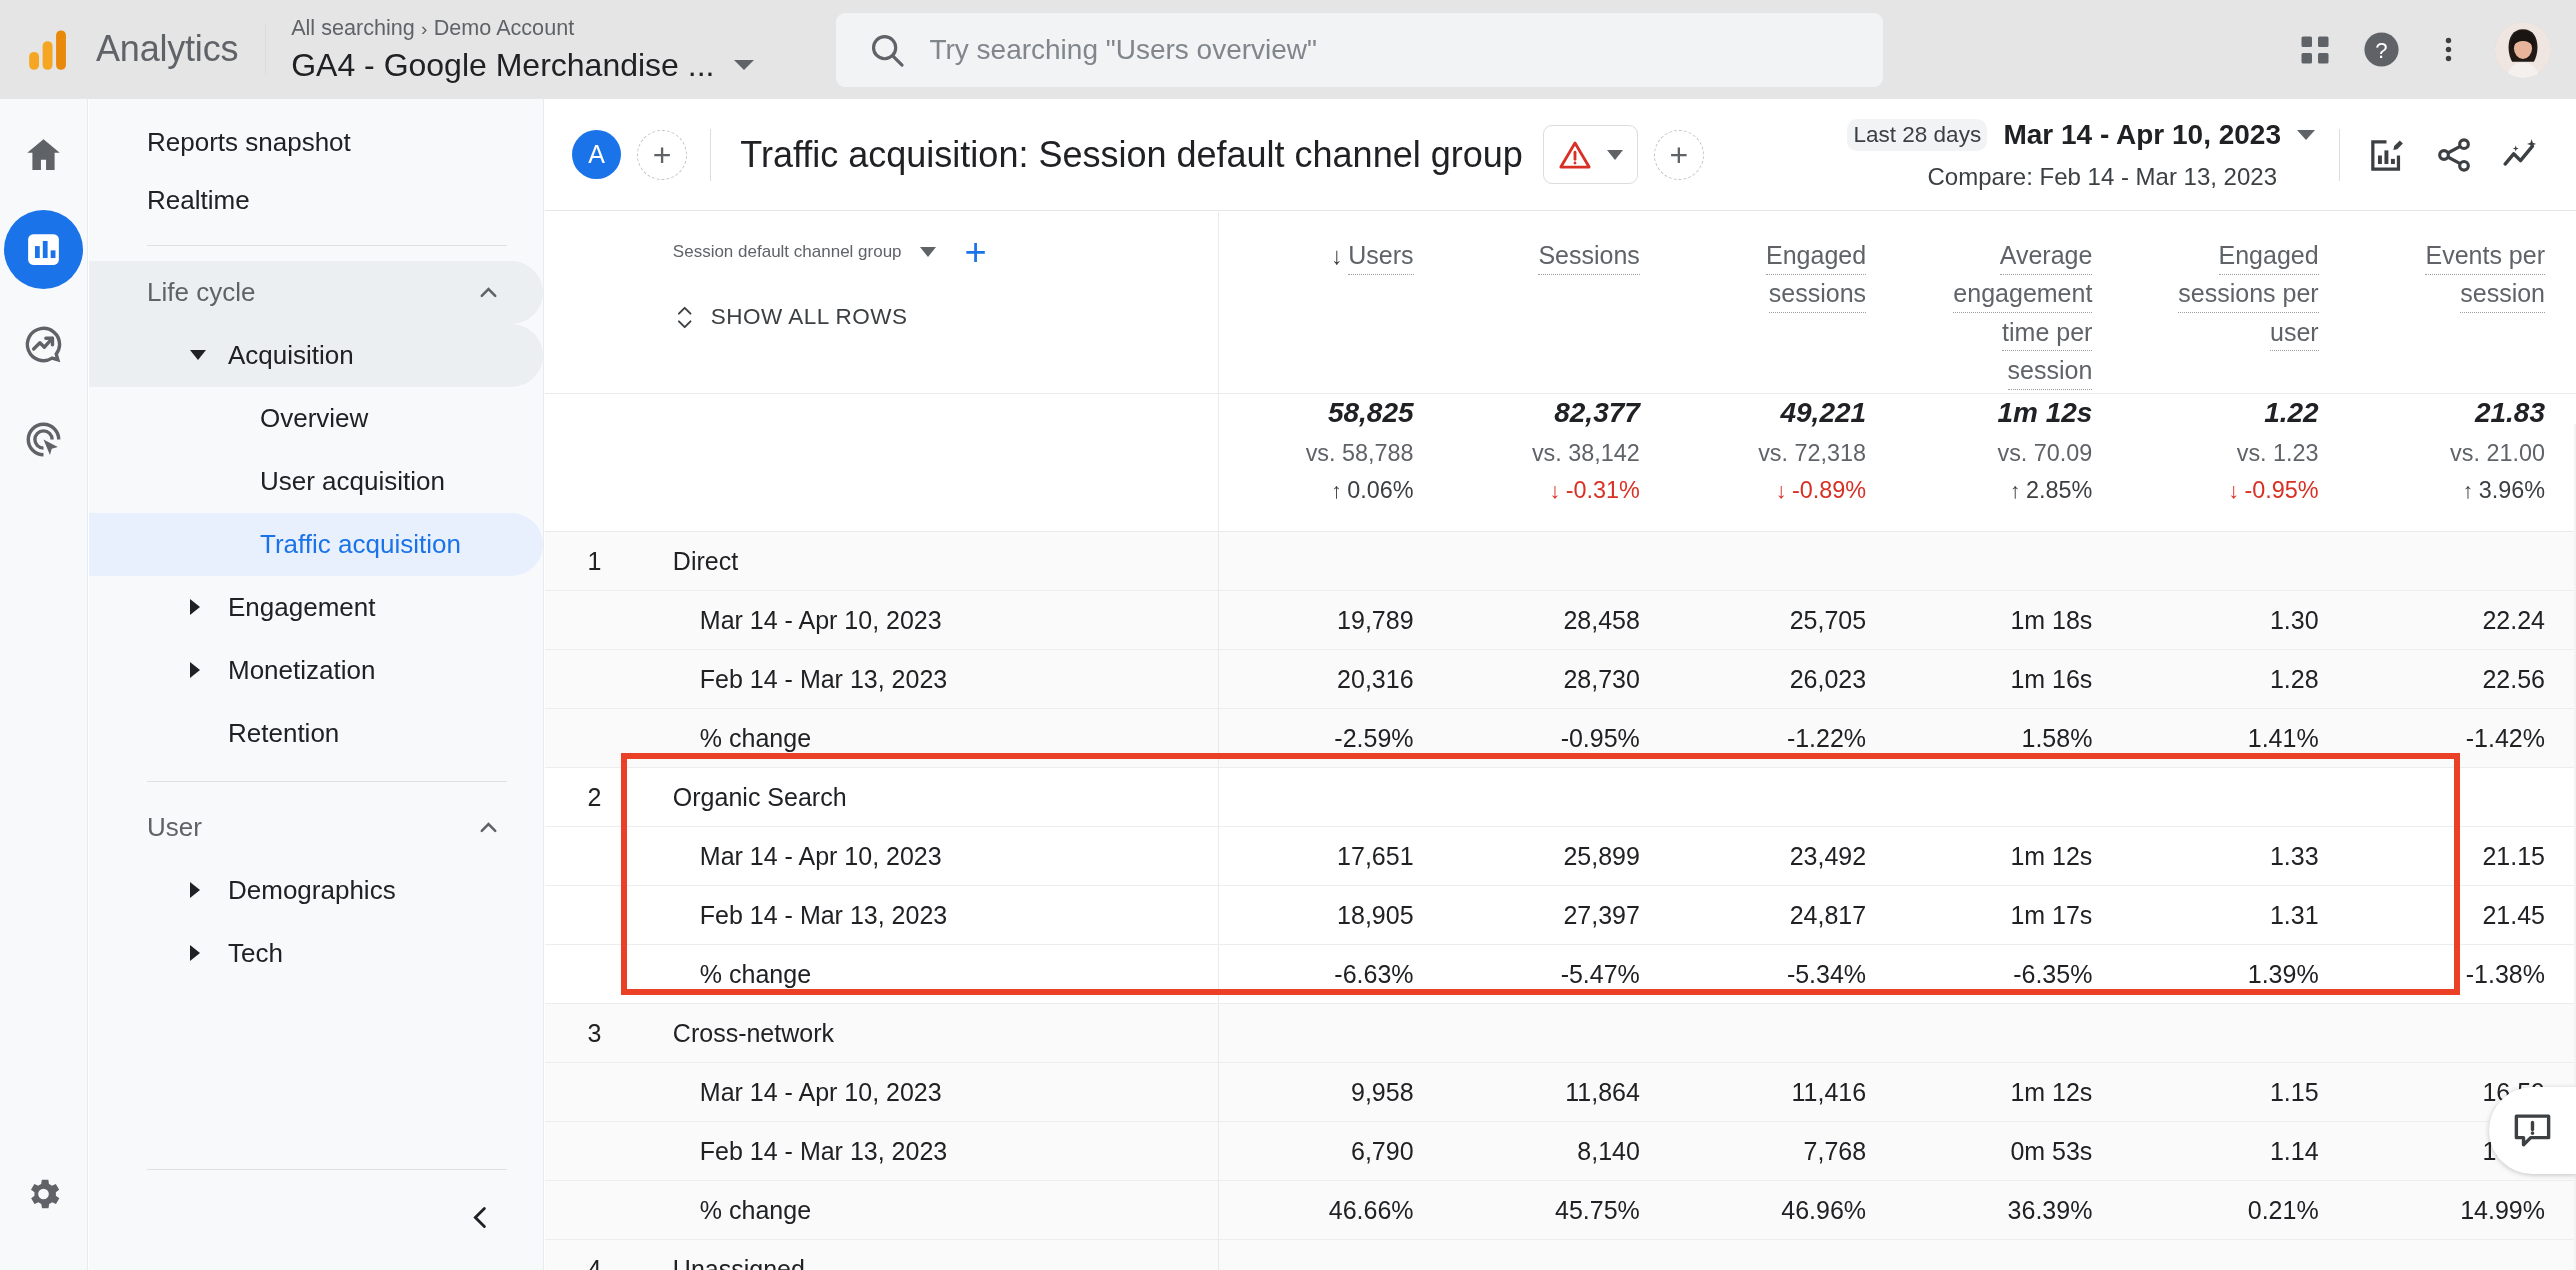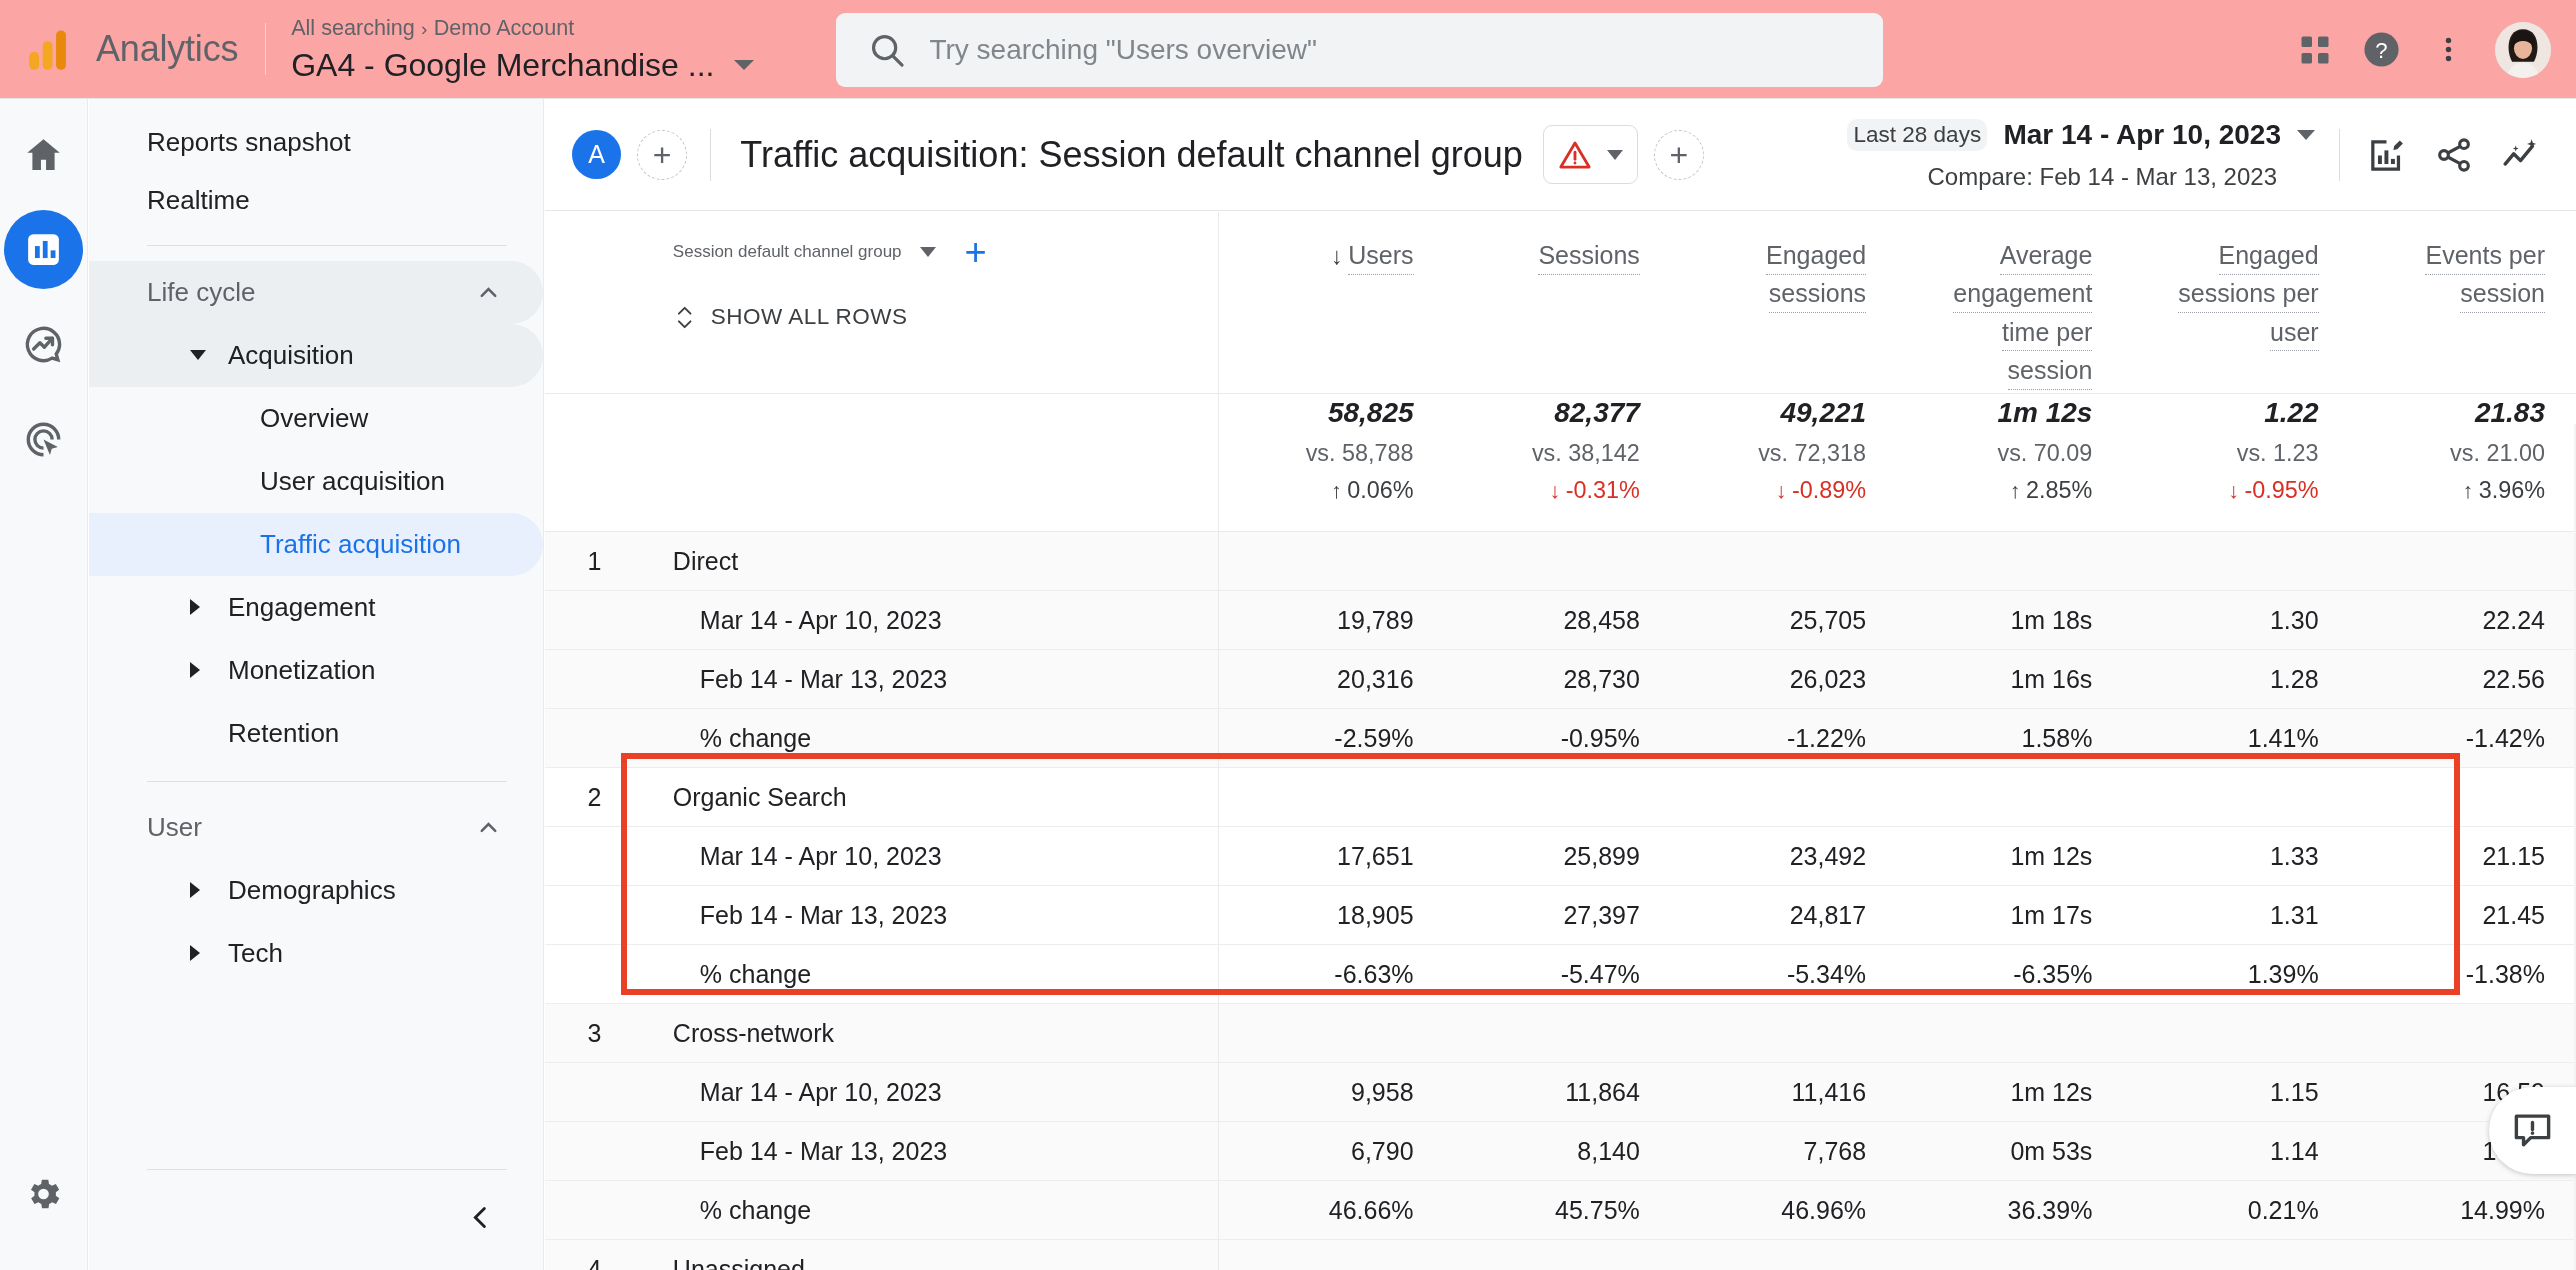--- a/index.html
+++ b/index.html
@@ -9,21 +9,21 @@
     font-family: "Liberation Sans", sans-serif;
     background: #ffffff;
     overflow: hidden;
     -webkit-font-smoothing: antialiased;
   }
   #app { position: relative; width: 2576px; height: 1271px; }
 
   
   #topbar {
     position: absolute; left: 0; top: 0; width: 2576px; height: 99px;
-    background: #fca5a5; border-bottom: 0.9px solid #e4e6e8;
+    background: #e5e5e5; border-bottom: 0.9px solid #e4e6e8;
     display: flex; align-items: center;
   }
   #ga-logo { margin-left: 20px; width: 56px; height: 56px; display:flex; align-items:flex-end; justify-content:center; }
   #brand-name {
     font-size: 36px; color: #5f6368; letter-spacing: -0.2px;
     margin-left: 20px; font-weight: 400; white-space: nowrap;
   }
   #brand-sep { width: 0.9px; height: 52px; background: #dadce0; margin-left: 27px; }
   #acct-block { margin-left: 25px; display: flex; flex-direction: column; justify-content: center; }
   #breadcrumb { font-size: 21.6px; color: #5f6368; white-space: nowrap; line-height: 27px; }

